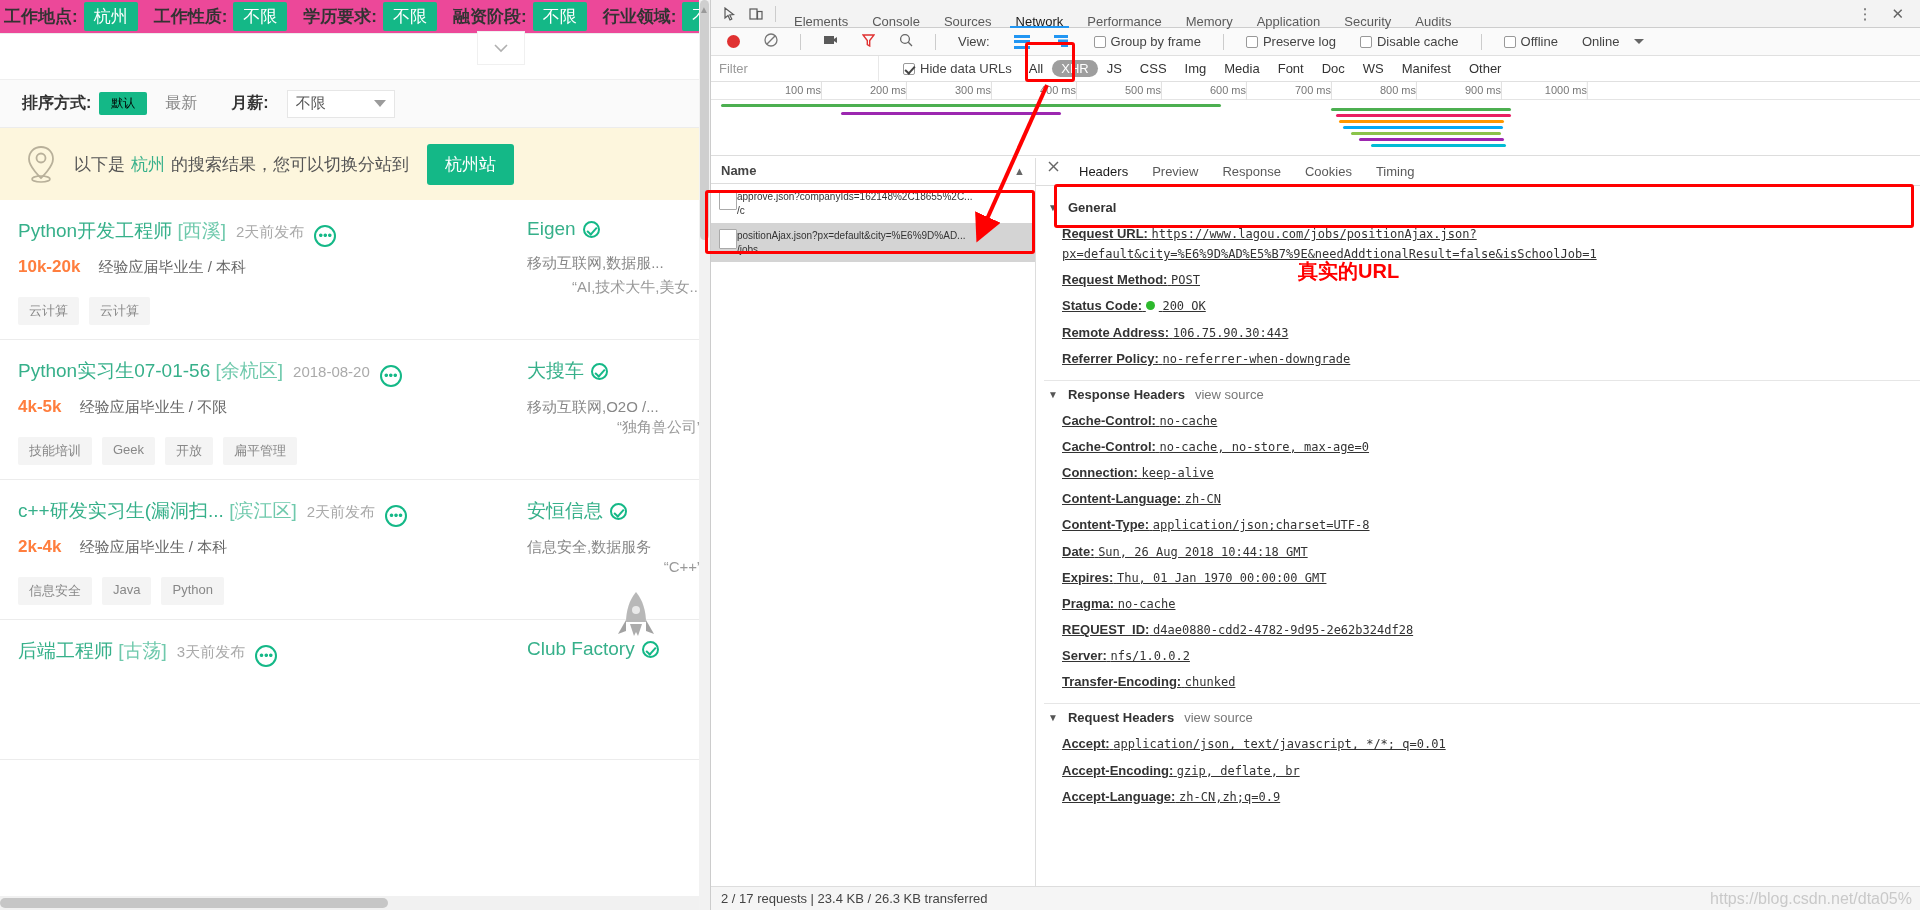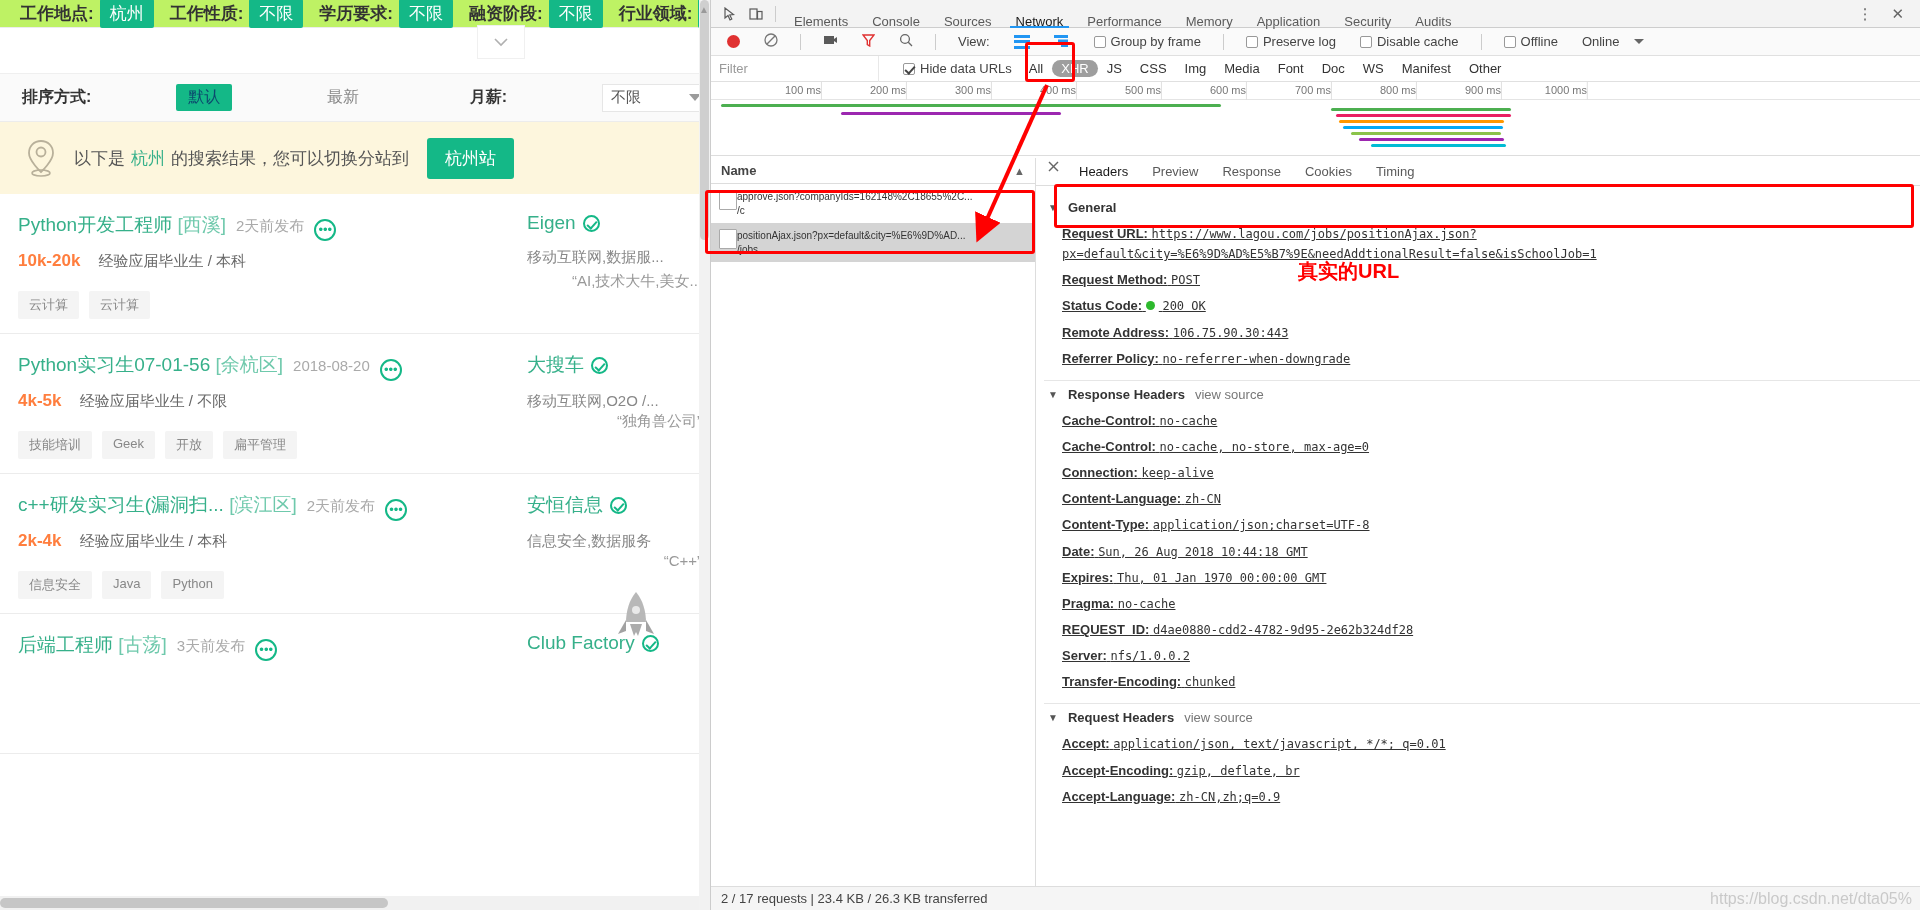--- a/index.html
+++ b/index.html
@@ -9,46 +9,46 @@
     font-family:"Liberation Sans", sans-serif;
     background:#fff;
     overflow:hidden;
     position:relative;
   }
 
   
   #lagou { position:absolute; left:0; top:0; width:710px; height:910px; background:#fff; overflow:hidden; }
 
   .filter-bar {
-    height:28px; background:#bef264; border-bottom:1px solid #ececec;
-    display:flex; align-items:center; padding-left:20px; gap:0px;
+    height:34px; background:#ec4899; border-bottom:1px solid #ececec;
+    display:flex; align-items:center; padding-left:4px; gap:0px;
     font-size:17px; font-weight:bold; color:#333; white-space:nowrap;
   }
   .flabel { margin-right:6px; margin-left:14px; }
   .flabel:first-child { margin-left:0; }
   .fval {
     background:#14b887; color:#fff; font-weight:normal; font-size:17px;
     padding:3px 10px; border-radius:2px; margin-right:2px;
   }
 
   .sub-bar { height:46px; background:#fff; border-bottom:1px solid #efefef; position:relative; }
   .chev-box {
     position:absolute; right:185px; top:-3px; width:48px; height:34px;
     background:#fff; border:1px solid #f0f0f0;
     display:flex; align-items:center; justify-content:center;
   }
   .chev-box svg { display:block; }
 
   .sort-bar {
     height:48px; background:#fafafa; border-bottom:1px solid #ececec;
     display:flex; align-items:center; padding-left:22px;
-    font-size:16px; color:#333; white-space:nowrap;justify-content:space-between;
+    font-size:16px; color:#333; white-space:nowrap;
   }
   .sort-bar .lbl { font-weight:bold; margin-right:8px; }
-  .pill-on { background:#14b887; color:#0c4a6e; padding:3px 12px; border-radius:2px; font-size:16px; }
+  .pill-on { background:#14b887; color:#000000; padding:3px 12px; border-radius:2px; font-size:12px; }
   .pill-off { color:#888; margin-left:18px; font-size:16px; }
   .sel-box {
     margin-left:10px; width:108px; height:28px; border:1px solid #e6e6e6; background:#fff;
     display:flex; align-items:center; justify-content:space-between; padding:0 8px;
     font-size:15px; color:#555;
   }
   .caret-d { width:0;height:0;border-left:6px solid transparent;border-right:6px solid transparent;border-top:7px solid #9b9b9b; }
 
   .notice {
     height:72px; background:#fdf6dd; display:flex; align-items:center; padding-left:18px;

